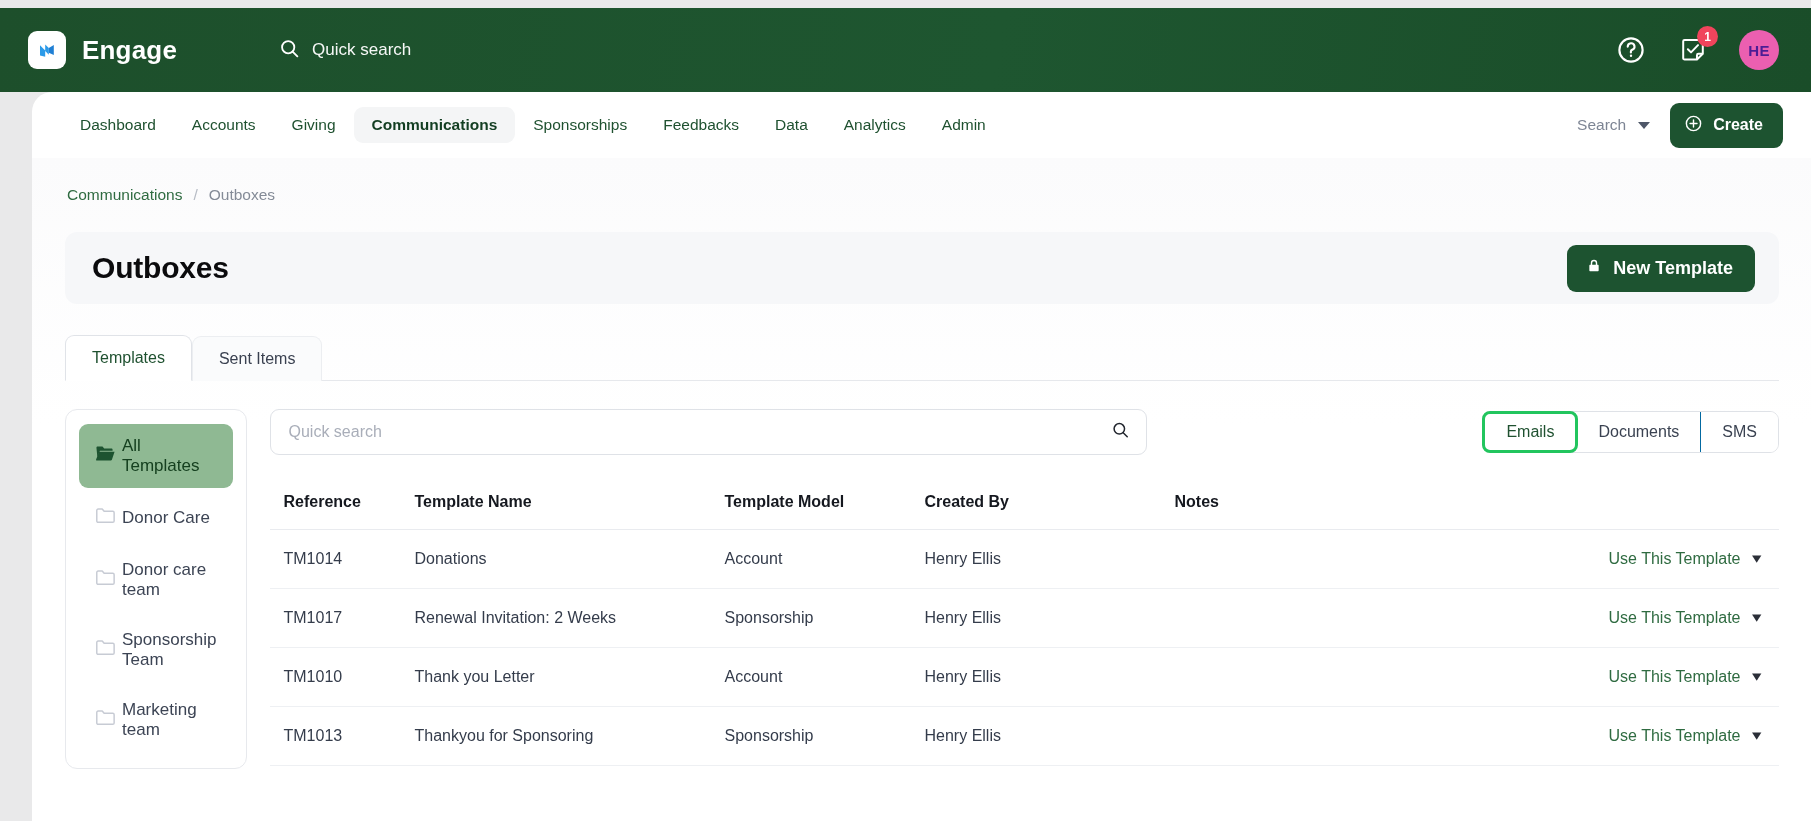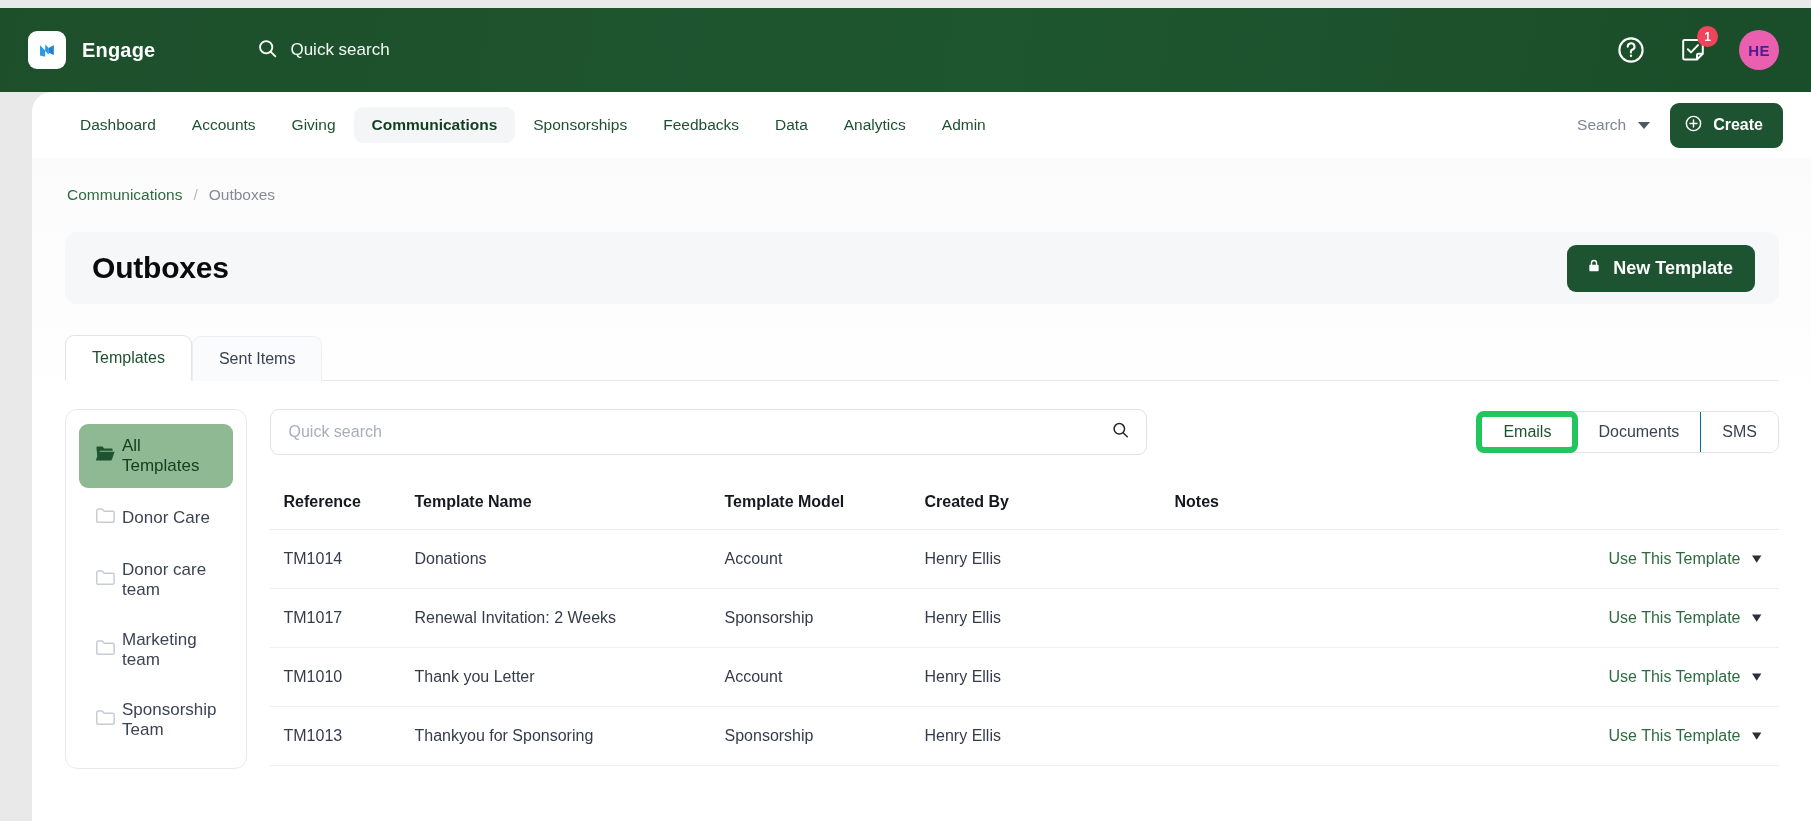--- a/index.html
+++ b/index.html
@@ -40,21 +40,21 @@
     background: #ffffff;
     border-radius: 9px;
     display: flex;
     align-items: center;
     justify-content: center;
     flex: 0 0 auto;
   }
   .logo-tile svg { display: block; }
   .brand-name {
     color: #ffffff;
-    font-size: 20px;
+    font-size: 26px;
     font-weight: 700;
     letter-spacing: 0.2px;
   }
   .quick-search-top {
     display: flex;
     align-items: center;
     gap: 12px;
     margin-left: 102px;
     cursor: text;
   }
@@ -335,21 +335,21 @@
     align-items: center;
     color: #3a4251;
     cursor: pointer;
     background: #ffffff;
     border-right: 1px solid #0369a1;
   }
   .seg:last-child { border-right: none; border-radius: 0 8px 8px 0; }
   .seg:first-child { border-radius: 8px 0 0 8px; }
   .seg.active {
     color: #1f5130;
-    border: 6px solid #22c55e;
+    border: 3px solid #22c55e;
     border-radius: 8px;
     margin: -1px;
     position: relative;
     z-index: 2;
     background: #ffffff;
   }
 
   table.tmpl {
     width: 100%;
     margin-top: 24px;
@@ -525,29 +525,29 @@
             </svg>
           </span>
           <span>Donor care team</span>
         </div>
         <div class="folder-item">
           <span class="folder-icon">
             <svg width="21" height="19" viewBox="0 0 24 22" fill="none" stroke="#c7cbd4" stroke-width="1.7" stroke-linejoin="round">
               <path d="M1.9 5.1c0-.9.7-1.6 1.6-1.6h4.7l2.2 2.6h10c.9 0 1.6.7 1.6 1.6v9.6c0 .9-.7 1.6-1.6 1.6H3.5c-.9 0-1.6-.7-1.6-1.6z"></path>
             </svg>
           </span>
-          <span>Marketing team</span>
+          <span>Sponsorship Team</span>
         </div>
         <div class="folder-item">
           <span class="folder-icon">
             <svg width="21" height="19" viewBox="0 0 24 22" fill="none" stroke="#c7cbd4" stroke-width="1.7" stroke-linejoin="round">
               <path d="M1.9 5.1c0-.9.7-1.6 1.6-1.6h4.7l2.2 2.6h10c.9 0 1.6.7 1.6 1.6v9.6c0 .9-.7 1.6-1.6 1.6H3.5c-.9 0-1.6-.7-1.6-1.6z"></path>
             </svg>
           </span>
-          <span>Sponsorship Team</span>
+          <span>Marketing team</span>
         </div>
       </div>
 
       <div class="table-area">
         <div class="table-toolbar">
           <div class="search-wrap">
             <input class="search-input" type="text" placeholder="Quick search" style="">
             <span class="search-inline-icon">
               <svg width="19" height="19" viewBox="0 0 24 24" fill="none" stroke="#22262e" stroke-width="1.9" stroke-linecap="round">
                 <circle cx="10.5" cy="10.5" r="6.6"></circle>

